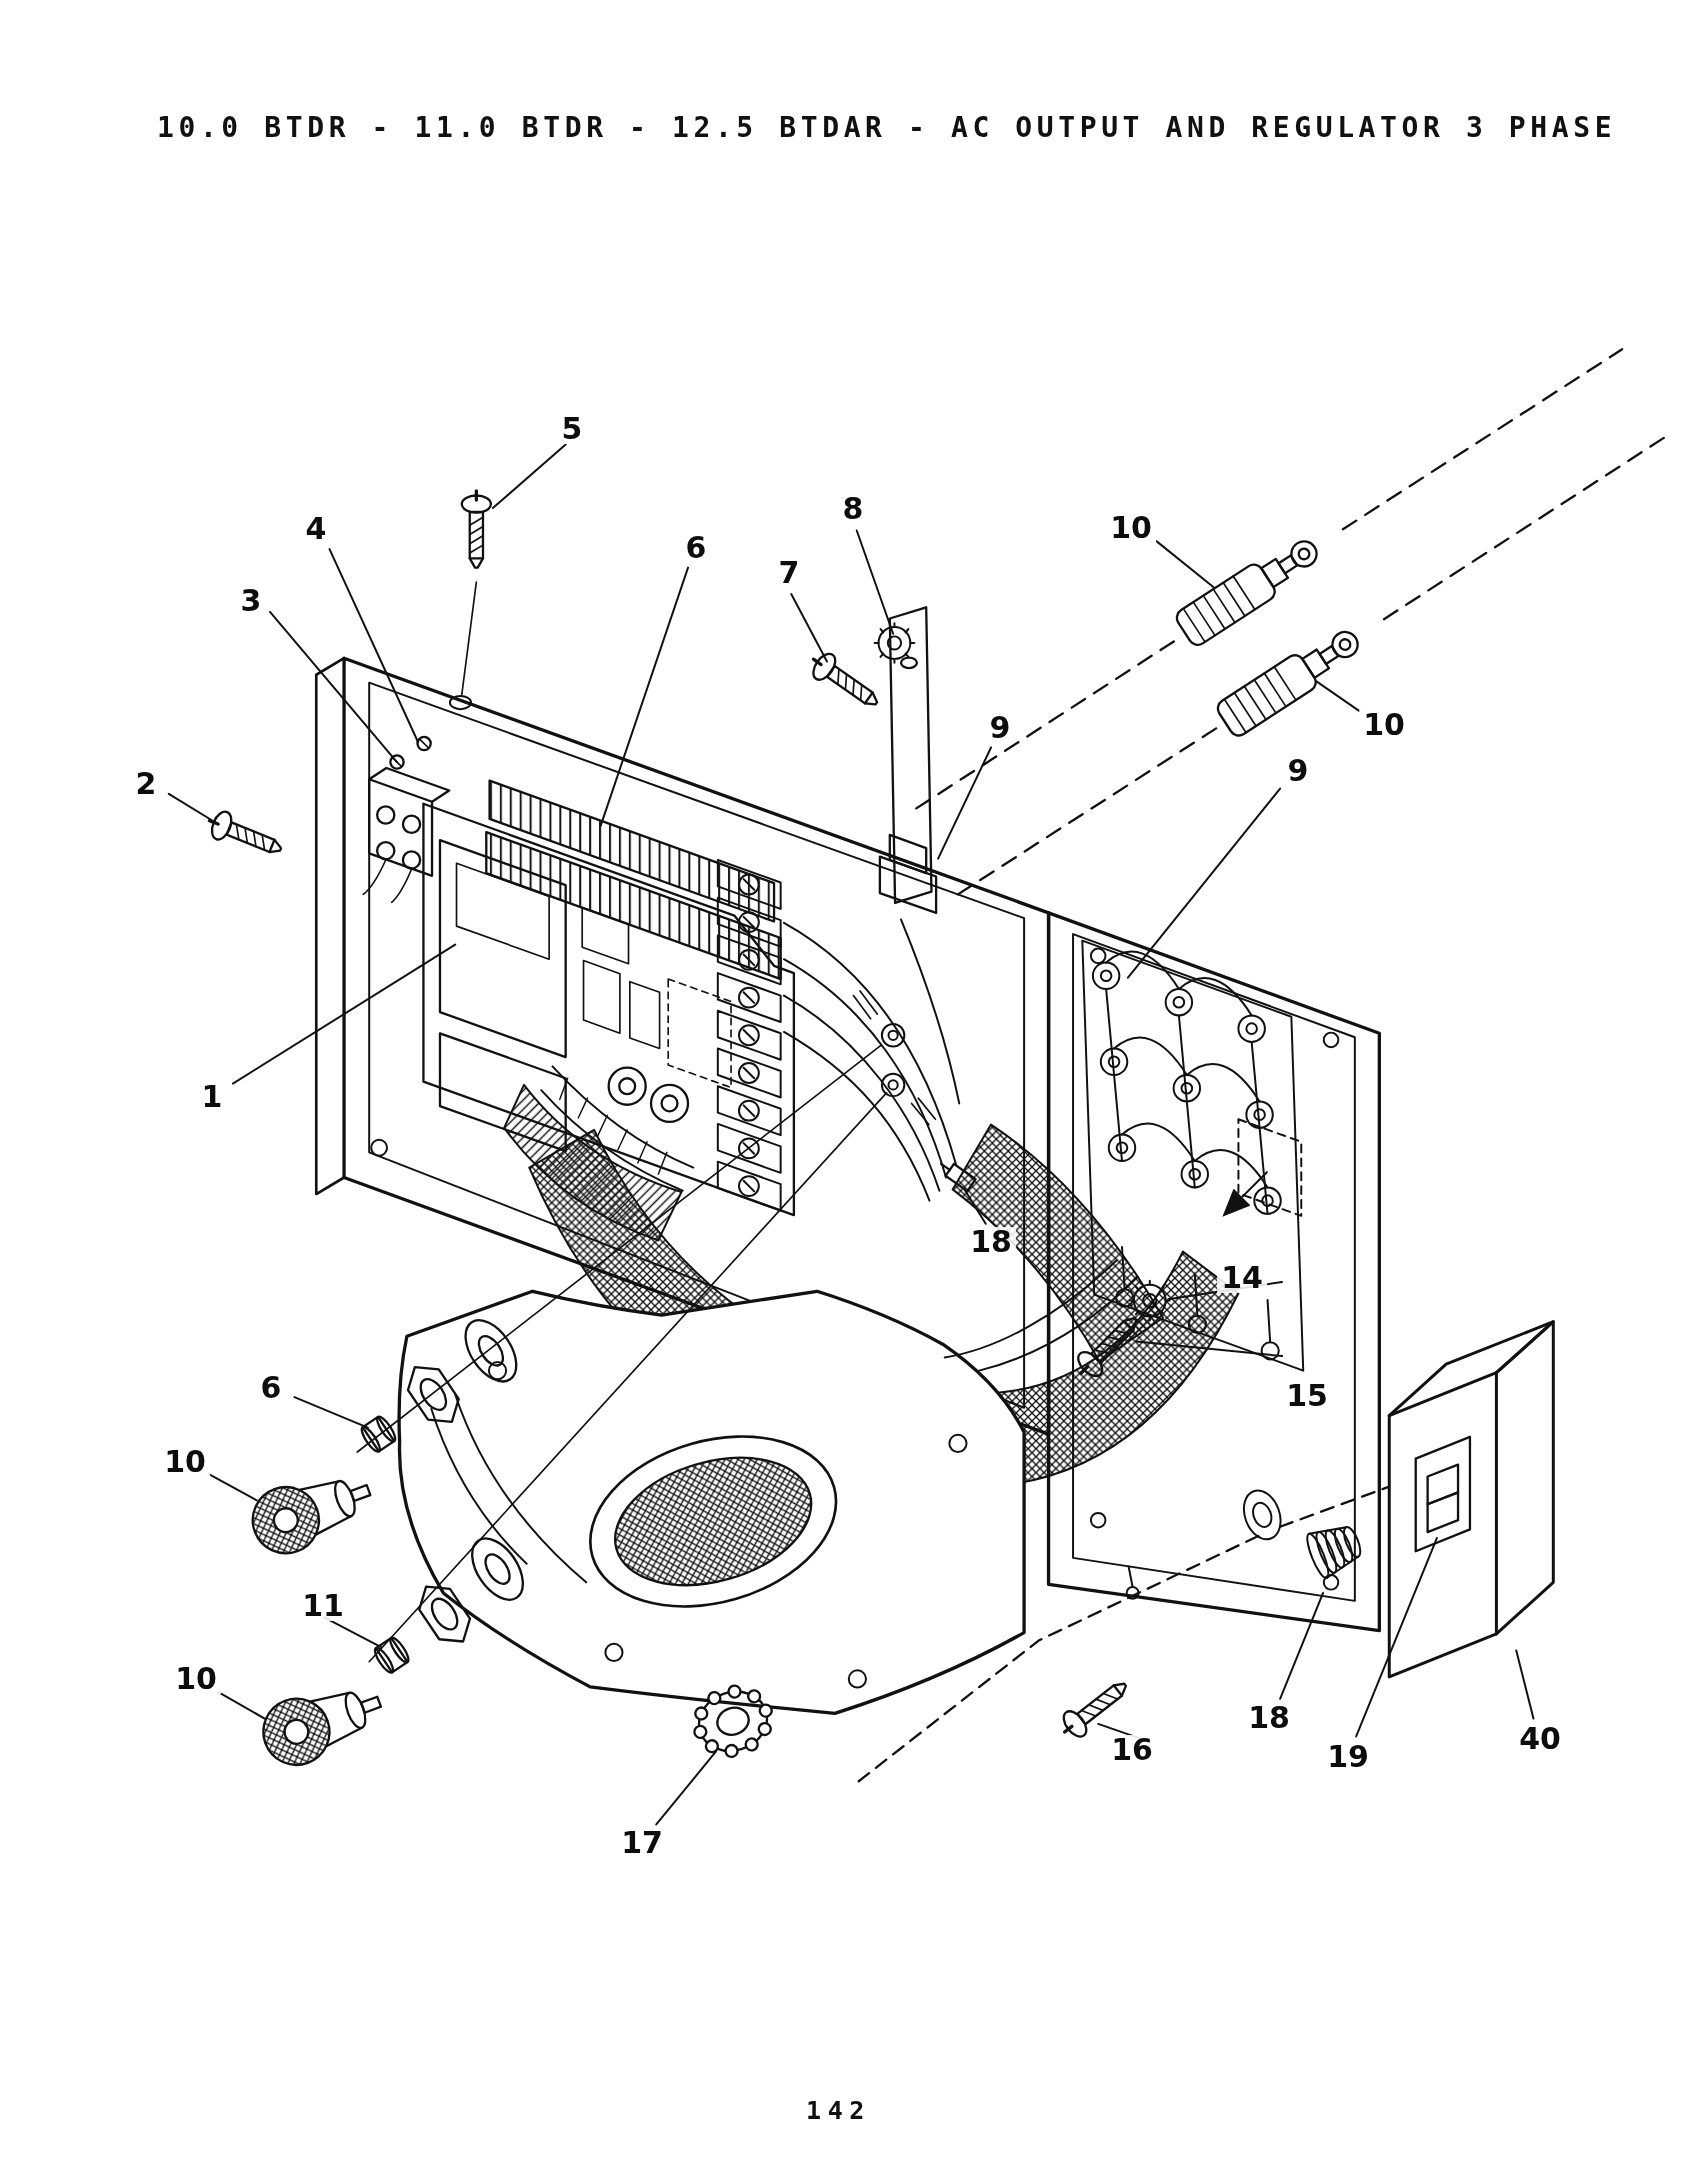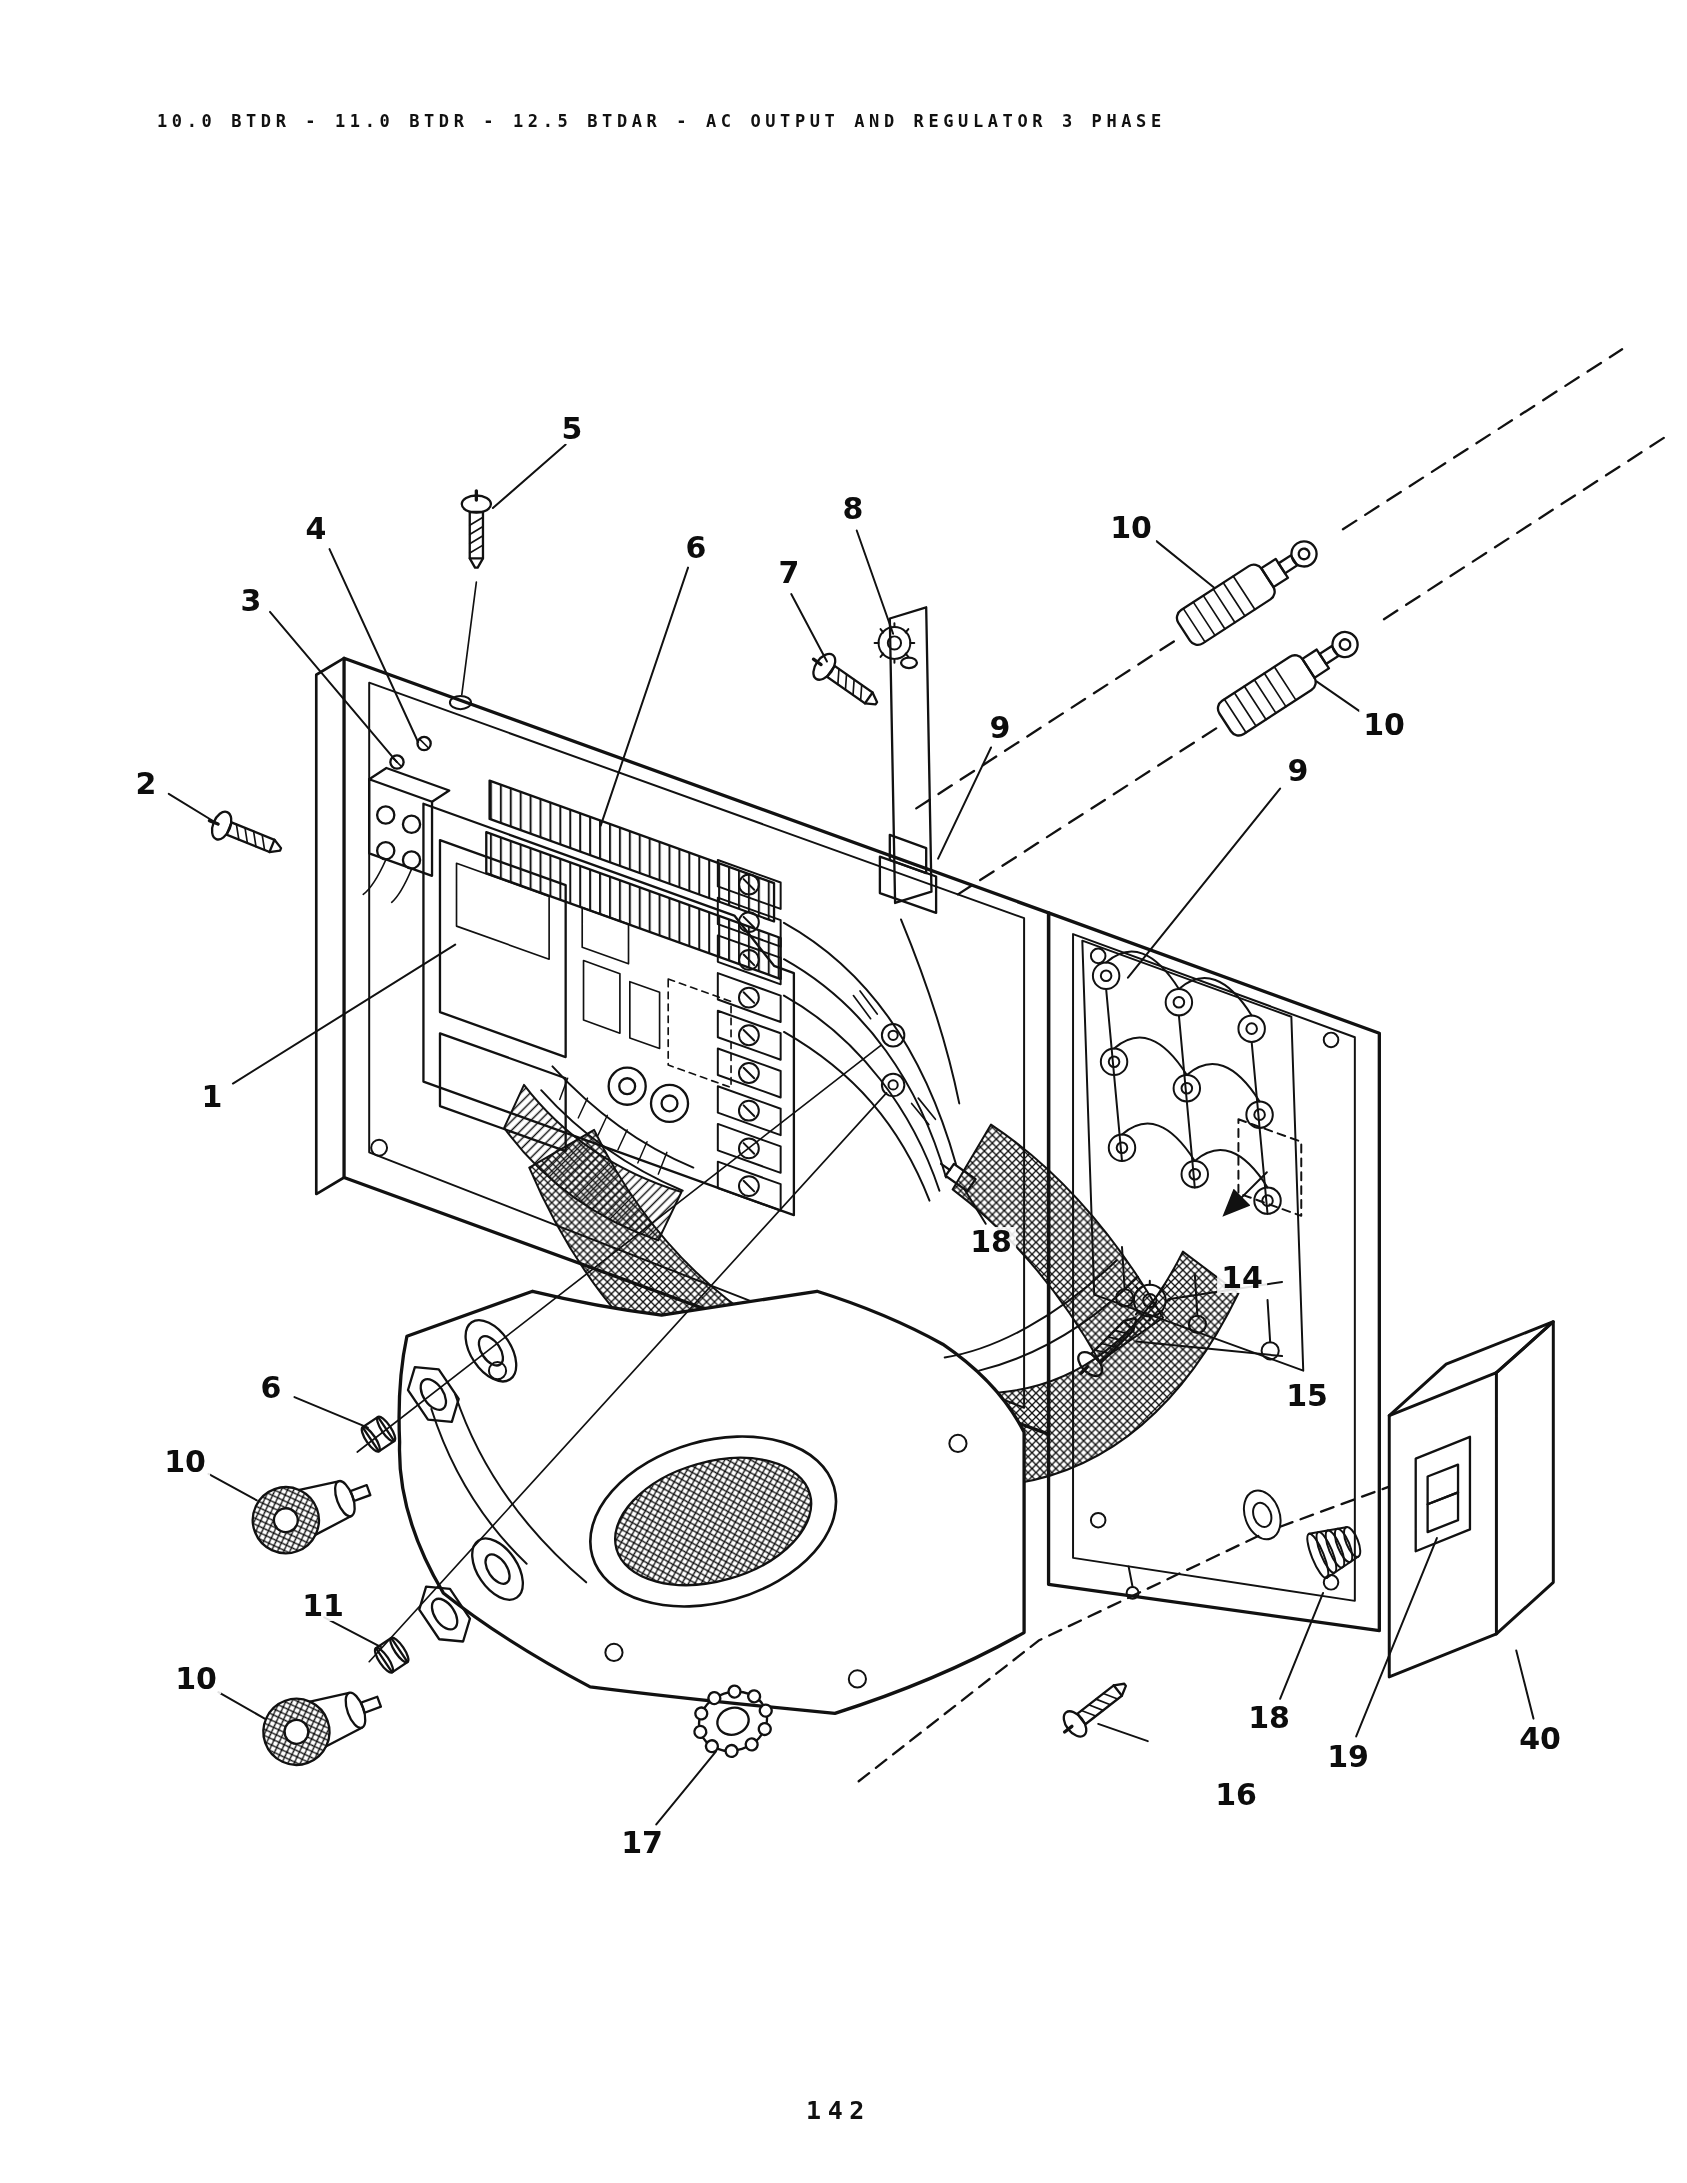--- a/index.html
+++ b/index.html
@@ -1,17 +1,17 @@
 <!DOCTYPE html>
 <html style="font-size:10.6px"><head>
 <meta charset="utf-8">
 <style>
   html,body{margin:0;padding:0;width:1687px;height:2183px;overflow:hidden;background:#ffffff;}
   .page{position:relative;width:1687px;height:2183px;background:#ffffff;font-family:"DejaVu Sans",sans-serif;color:#111;}
-  .title{position:absolute;left:157px;top:111px;font-family:"DejaVu Sans Mono",monospace;font-weight:bold;font-size:17px;letter-spacing:4.6px;white-space:nowrap;color:#111;}
+  .title{position:absolute;left:157px;top:111px;font-family:"DejaVu Sans Mono",monospace;font-weight:bold;font-size:28px;letter-spacing:4.6px;white-space:nowrap;color:#111;}
   .pageno{position:absolute;left:0;right:10px;top:2084px;text-align:center;font-family:"DejaVu Sans Mono",monospace;font-weight:bold;font-size:25px;letter-spacing:6.6px;color:#111;margin-top:12px;}
   .diagram-svg{position:absolute;left:0;top:0;}
   .callout-layer{position:absolute;left:0;top:0;width:100%;height:100%;}
   .callout{position:absolute;transform:translate(-50%,-50%);font-weight:bold;font-size:30px;line-height:1;color:#0d0d0d;background:rgba(255,255,255,.88);padding:0 4px;}
 </style>
 </head>
 <body>
 
 <div class="page">
 
@@ -427,21 +427,21 @@
       <div class="callout" style="left: 146px; top: 784px;">2</div>
       <div class="callout" style="left: 212px; top: 1097px;">1</div>
       <div class="callout" style="left: 991px; top: 1242px;">18</div>
       <div class="callout" style="left: 1242px; top: 1278px;">14</div>
       <div class="callout" style="left: 1307px; top: 1396px;">15</div>
       <div class="callout" style="left: 271px; top: 1388px;">6</div>
       <div class="callout" style="left: 185px; top: 1462px;">10</div>
       <div class="callout" style="left: 303px; top: 1606px; margin-left: 20px;">11</div>
       <div class="callout" style="left: 196px; top: 1679px;">10</div>
       <div class="callout" style="left: 642px; top: 1843px;">17</div>
-      <div class="callout" style="left: 1236px; top: 1750px; margin-top: 45px;">16</div>
+      <div class="callout" style="left: 1132px; top: 1750px;">16</div>
       <div class="callout" style="left: 1269px; top: 1718px;">18</div>
       <div class="callout" style="left: 1348px; top: 1757px;">19</div>
       <div class="callout" style="left: 1540px; top: 1739px;">40</div>
     </div>
 
   <div class="pageno">142</div>
 </div>
 
 
 </body></html>

